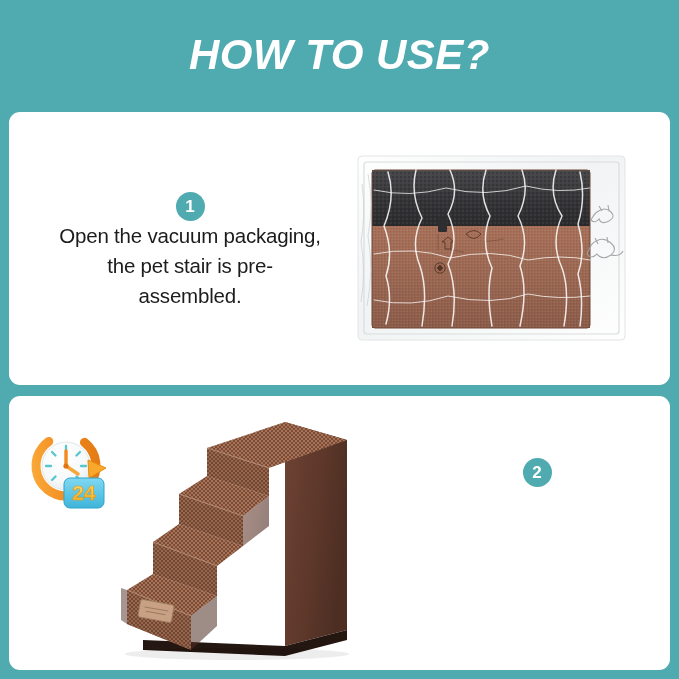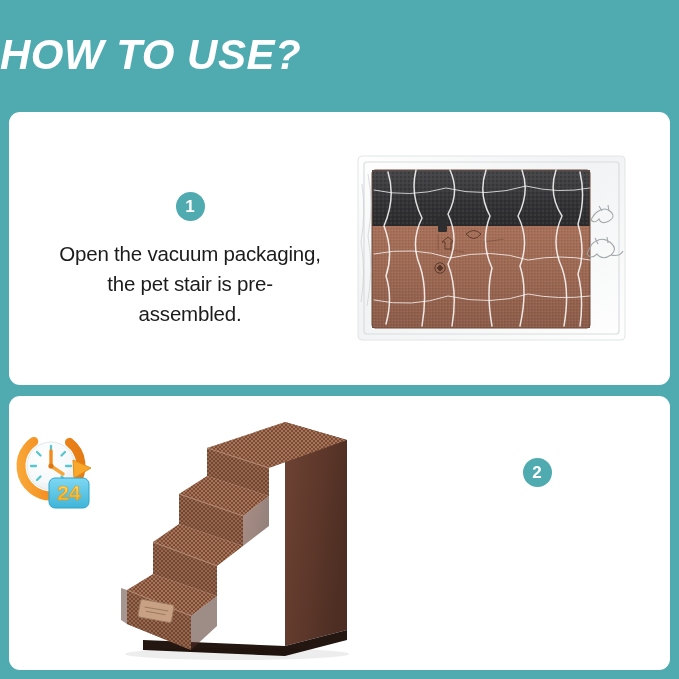--- a/index.html
+++ b/index.html
@@ -19,21 +19,21 @@
     background: #4FABB0;
     box-sizing: border-box;
   }
 
   
   .title {
     position: absolute;
     top: 30px;
     left: 0;
     width: 679px;
-    text-align: left;
+    text-align: center;
     color: #FFFFFF;
     font-size: 42px;
     font-weight: bold;
     font-style: italic;
     letter-spacing: 0.5px;
     line-height: 50px;
     white-space: nowrap;
   }
 
   
@@ -71,21 +71,20 @@
     background: #4FABB0;
     color: #FFFFFF;
     font-size: 17px;
     font-weight: bold;
     display: flex;
     align-items: center;
     justify-content: center;
     line-height: 1;
   }
   .step-text {
-    margin-top: 18px;
     text-align: center;
     color: #1C1C1C;
     font-size: 20.5px;
     line-height: 30px;
     letter-spacing: -0.2px;
   }
 
   
   #pack-figure {
     position: absolute;
@@ -102,21 +101,21 @@
     left: 48px;
     top: 8px;
     width: 310px;
     height: 258px;
   }
   .stair-svg { display: block; width: 310px; height: 258px; }
 
   
   #clock-figure {
     position: absolute;
-    left: 2px;
+    left: 17px;
     top: 30px;
     width: 92px;
     height: 88px;
   }
   .clock-svg { display: block; width: 92px; height: 88px; }
 </style>
 </head>
 <body>
 
 <div class="page">

